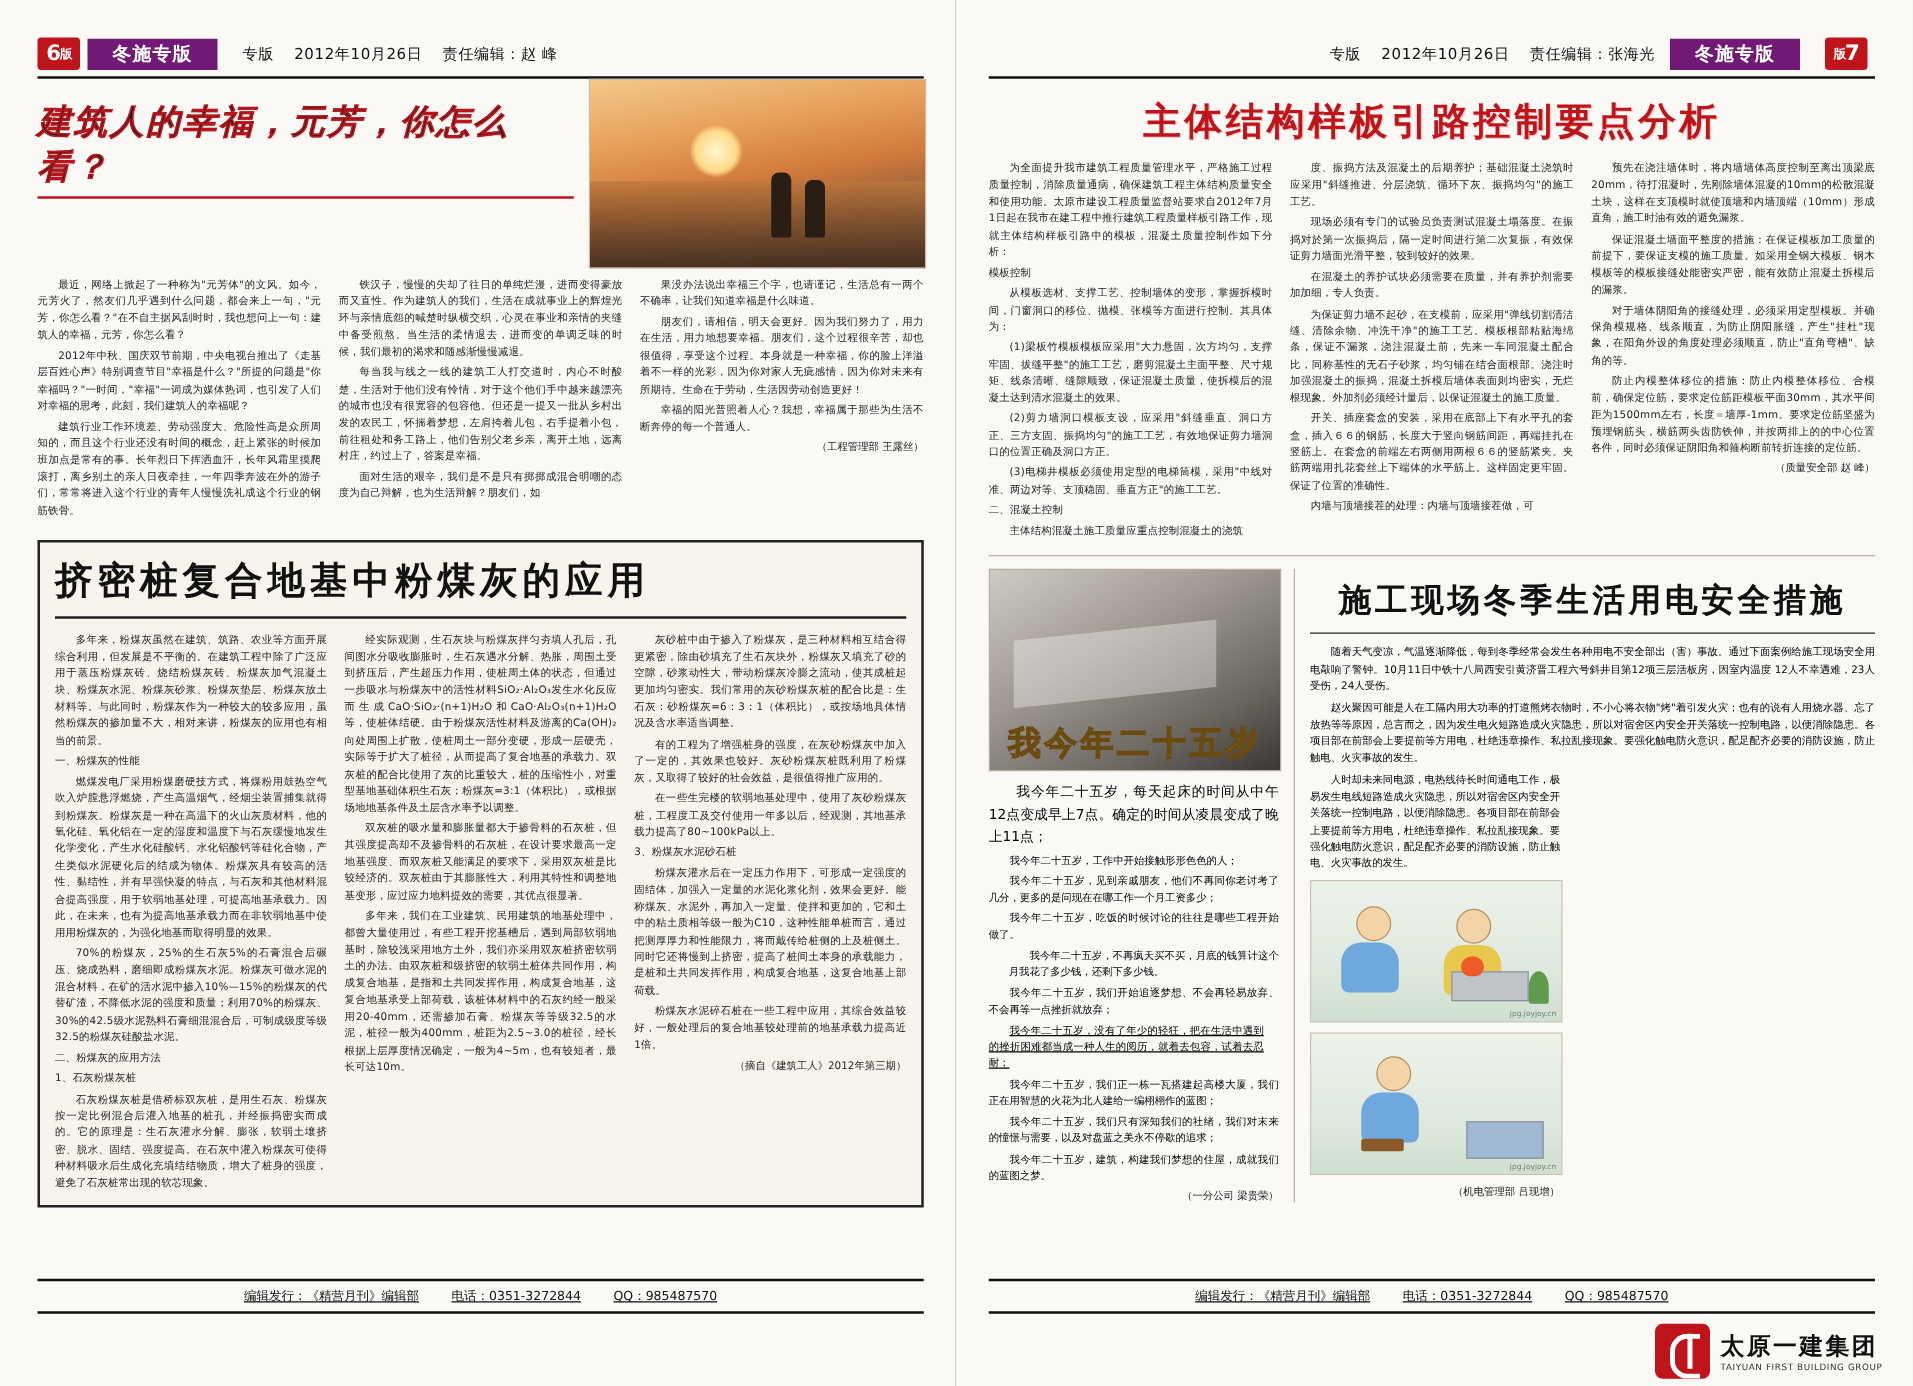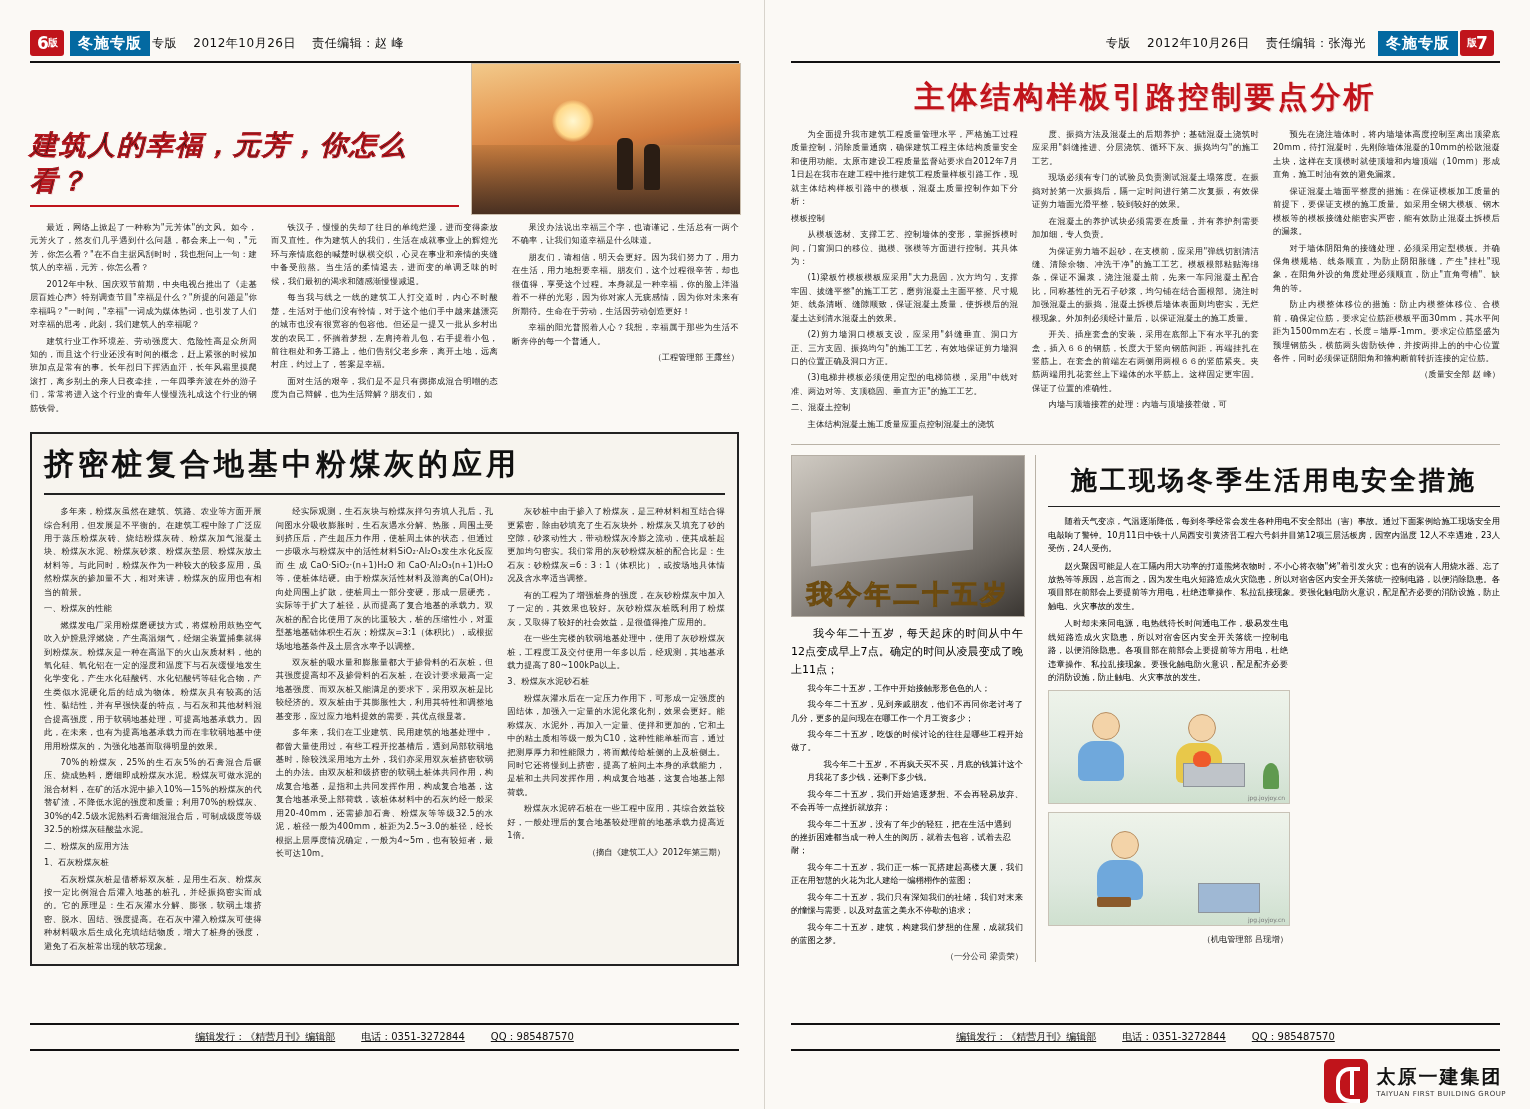--- a/index.html
+++ b/index.html
@@ -19,22 +19,22 @@
   .masthead.right{justify-content:flex-end;}
   .pagebadge{
     display:inline-flex;align-items:center;justify-content:center;
     width:34px;height:26px;background:#c0141b;color:#fff;
     font-size:15px;font-weight:bold;border-radius:3px;margin-right:6px;
     letter-spacing:-1px;
   }
   .pagebadge .num{font-size:17px;}
   .pagebadge .zi{font-size:10px;}
   .specialtag{
-    background:#0369a1;color:#fff;font-size:15px;font-weight:bold;
-    padding:3px 8px;letter-spacing:1px;margin-right:2px;
+    background:#701a75;color:#fff;font-size:15px;font-weight:bold;
+    padding:3px 20px;letter-spacing:1px;margin-right:20px;
   }
   .mh-meta{font-size:12px;color:#111;letter-spacing:0.5px;}
   .mh-meta span{margin-right:12px;}
 
   
   .headline-a{
     font-family:"DejaVu Serif","Liberation Serif",serif;
     font-size:27px;font-weight:bold;color:#1a1a1a;
     font-style:italic;letter-spacing:2px;
     -webkit-text-stroke:0.4px #b8161d;
@@ -158,21 +158,21 @@
       </span>
       <span class="specialtag">冬施专版</span>
       <span class="mh-meta">
         <span>专版</span>
         <span>2012年10月26日</span>
         <span>责任编辑：赵 峰</span>
       </span>
     </div>
 
     <div>
-      <div style="display:flex;gap:12px;align-items:flex-end;">
+      <div style="display:flex;gap:12px;align-items:flex-start;">
         <div style="flex:1;">
           <div class="headline-a">建筑人的幸福，元芳，你怎么看？</div>
           <div class="rule-red"></div>
         </div>
         <div style="width:268px;">
           <div class="photo">
             <div class="sun"></div>
             <div class="sea"></div>
             <div class="fig a"></div>
             <div class="fig b"></div>
@@ -294,39 +294,39 @@
           <div class="bed"></div>
           <div class="cap">我今年二十五岁</div>
         </div>
         <div style="margin-top:8px;">
           <p class="noind" style="font-size:11px;line-height:1.62;text-align:justify;margin:0 0 3px 0;text-indent:2em;">我今年二十五岁，每天起床的时间从中午12点变成早上7点。确定的时间从凌晨变成了晚上11点；</p>
           <p style="font-size:8.3px;line-height:1.62;text-align:justify;margin:0 0 3px 0;text-indent:2em;">我今年二十五岁，工作中开始接触形形色色的人；</p>
           <p style="font-size:8.3px;line-height:1.62;text-align:justify;margin:0 0 3px 0;text-indent:2em;">我今年二十五岁，见到亲戚朋友，他们不再同你老讨考了几分，更多的是问现在在哪工作一个月工资多少；</p>
           <p style="font-size:8.3px;line-height:1.62;text-align:justify;margin:0 0 3px 0;text-indent:2em;">我今年二十五岁，吃饭的时候讨论的往往是哪些工程开始做了。</p>
           <p style="font-size:8.3px;line-height:1.62;text-align:justify;margin:0 0 3px 16px;text-indent:2em;">我今年二十五岁，不再疯天买不买，月底的钱算计这个月我花了多少钱，还剩下多少钱。</p>
           <p style="font-size:8.3px;line-height:1.62;text-align:justify;margin:0 0 3px 0;text-indent:2em;">我今年二十五岁，我们开始追逐梦想、不会再轻易放弃、不会再等一点挫折就放弃；</p>
-          <p style="font-size:8.3px;line-height:1.62;text-align:justify;margin:0 12px 3px 0;text-indent:2em;">我今年二十五岁，没有了年少的轻狂，把在生活中遇到的挫折困难都当成一种人生的阅历，就着去包容，试着去忍耐；</p>
+          <p style="font-size:8.3px;line-height:1.62;text-align:justify;margin:0 12px 3px 0;text-indent:2em;text-decoration:underline;">我今年二十五岁，没有了年少的轻狂，把在生活中遇到的挫折困难都当成一种人生的阅历，就着去包容，试着去忍耐；</p>
           <p style="font-size:8.3px;line-height:1.62;text-align:justify;margin:0 0 3px 0;text-indent:2em;">我今年二十五岁，我们正一栋一瓦搭建起高楼大厦，我们正在用智慧的火花为北人建给一编栩栩作的蓝图；</p>
           <p style="font-size:8.3px;line-height:1.62;text-align:justify;margin:0 0 3px 0;text-indent:2em;">我今年二十五岁，我们只有深知我们的社绪，我们对末来的憧憬与需要，以及对盘蓝之美永不停歇的追求；</p>
           <p style="font-size:8.3px;line-height:1.62;text-align:justify;margin:0 0 3px 0;text-indent:2em;">我今年二十五岁，建筑，构建我们梦想的住屋，成就我们的蓝图之梦。</p>
           <div class="caption">（一分公司 梁贵荣）</div>
         </div>
       </div>
 
       <div class="vrule"></div>
 
       <div style="flex:1;">
         <div class="headline-c">施工现场冬季生活用电安全措施</div>
         <div style="height:1px;background:#222;margin-bottom:8px;"></div>
         <div style="display:flex;flex-direction:column;">
           <div style="flex:1;">
             <p style="font-size:8.3px;line-height:1.62;text-align:justify;margin:0 0 4px 0;text-indent:2em;">随着天气变凉，气温逐渐降低，每到冬季经常会发生各种用电不安全部出（害）事故。通过下面案例给施工现场安全用电敲响了警钟。10月11日中铁十八局西安引黄济晋工程六号斜井目第12项三层活板房，因室内温度 12人不幸遇难，23人受伤，24人受伤。</p>
             <p style="font-size:8.3px;line-height:1.62;text-align:justify;margin:0 0 4px 0;text-indent:2em;">赵火聚因可能是人在工隔内用大功率的打道熊烤衣物时，不小心将衣物"烤"着引发火灾；也有的说有人用烧水器、忘了放热等等原因，总言而之，因为发生电火短路造成火灾隐患，所以对宿舍区内安全开关落统一控制电路，以便消除隐患。各项目部在前部会上要提前等方用电，杜绝违章操作、私拉乱接现象。要强化触电防火意识，配足配齐必要的消防设施，防止触电、火灾事故的发生。</p>
           </div>
-          <div style="width:240px;">
+          <div style="width:200px;">
             <p style="font-size:8.3px;line-height:1.62;text-align:justify;margin:0 0 6px 0;text-indent:2em;">人时却未来同电源，电热线待长时间通电工作，极易发生电线短路造成火灾隐患，所以对宿舍区内安全开关落统一控制电路，以便消除隐患。各项目部在前部会上要提前等方用电，杜绝违章操作、私拉乱接现象。要强化触电防火意识，配足配齐必要的消防设施，防止触电、火灾事故的发生。</p>
             <div class="illus">
               <div class="person head" style="position:absolute;left:18%;top:18%;"></div>
               <div class="person body" style="position:absolute;left:12%;top:44%;"></div>
               <div class="person head" style="position:absolute;left:58%;top:20%;"></div>
               <div class="person body y" style="position:absolute;left:53%;top:46%;"></div>
               <div class="stove"></div>
               <div class="flame"></div>
               <div class="plant"></div>
               <div class="wm">jpg.joyjoy.cn</div>

